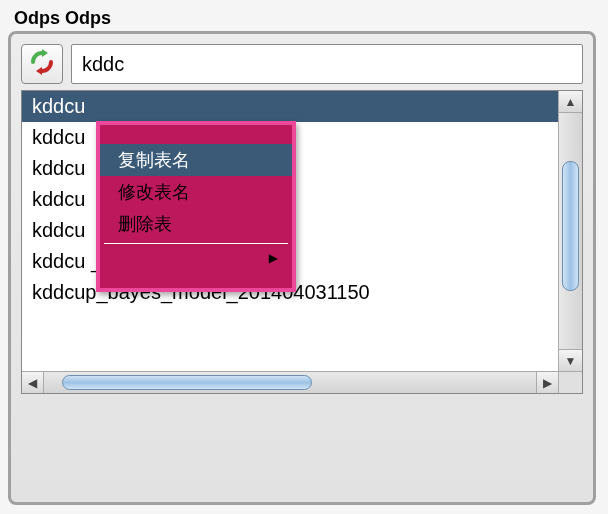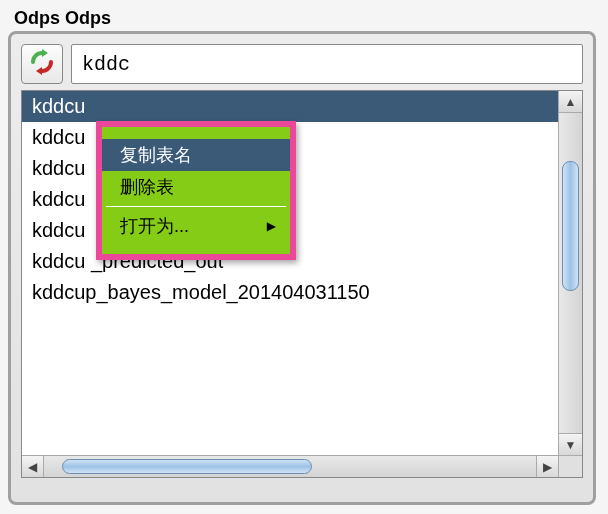--- a/index.html
+++ b/index.html
@@ -41,27 +41,27 @@
   }
   .search-input {
     flex: 1;
     height: 40px;
     border: 1px solid #888;
     border-radius: 2px;
     background: #fff;
     padding: 0 10px;
     font-size: 20px;
     color: #000;
-    font-family: Liberation Mono, monospace;
+    font-family: Liberation Sans, sans-serif;
   }
   .list-wrap {
     position: relative;
     border: 1px solid #888;
     background: #fff;
-    height: 388px;
+    height: 304px;
     overflow: hidden;
   }
   .list-body {
     position: absolute;
     left: 0; top: 0;
     right: 24px;
     bottom: 22px;
     overflow: hidden;
     background: #fff;
   }
@@ -137,25 +137,25 @@
     background: #e0e0e0;
     border-left: 1px solid #aaa;
     border-top: 1px solid #aaa;
   }
   
   .context-menu {
     position: absolute;
     top: 30px;
     left: 74px;
     width: 200px;
-    background: #84cc16;
-    border: 6px solid #ec4899;
+    background: #be185d;
+    border: 4px solid #ec4899;
     box-shadow: 2px 3px 6px rgba(0,0,0,.35);
     z-index: 50;
-    padding: 12px 0;
+    padding: 19px 0;
   }
   .menu-item {
     display: flex;
     align-items: center;
     padding: 4px 14px 4px 18px;
     font-size: 18px;
     color: #000;
     cursor: default;
     position: relative;
   }
@@ -204,25 +204,27 @@
         <div class="list-item">kddcu</div>
         <div class="list-item">kddcu                                  _predicted_out</div>
         <div class="list-item">kddcup_bayes_model_201404031150</div>
       </div>
 
     <div class="context-menu" id="ctx-menu">
         <div class="menu-item highlight">
           <span>复制表名</span>
         </div>
         <div class="menu-item">
+          <span>修改表名</span>
+        </div>
+        <div class="menu-item">
           <span>删除表</span>
         </div>
         <div class="menu-sep"></div>
         <div class="menu-item">
-          <span>打开为...</span>
           <span class="submenu-arrow">▶</span>
         </div>
       </div>
 
     <div class="vscroll">
       <div class="v-arrow up">
         <span>▲</span>
       </div>
       <div class="v-thumb"></div>
       <div class="v-arrow down">

